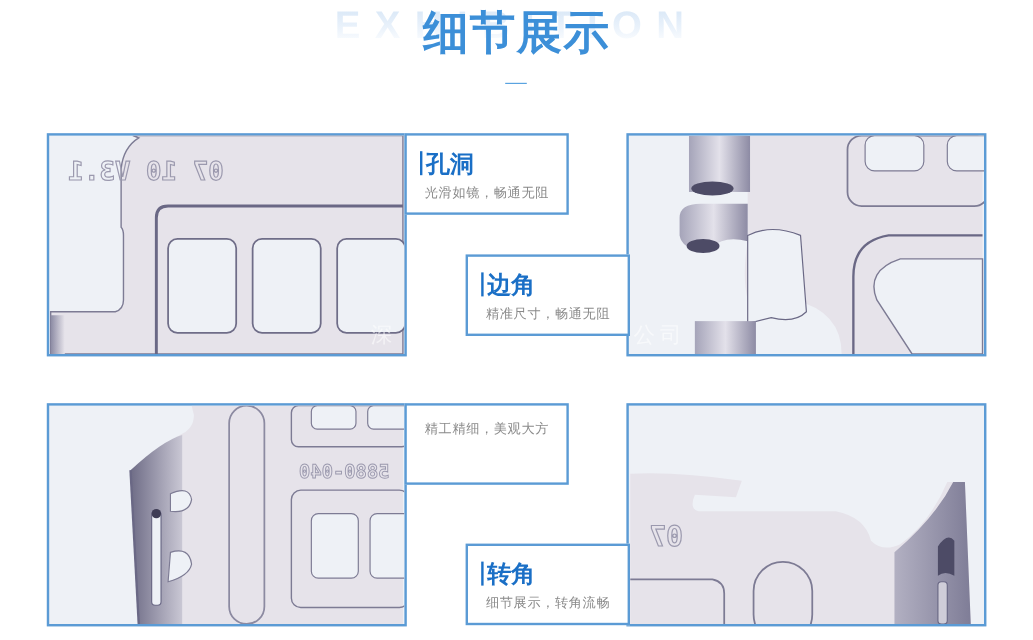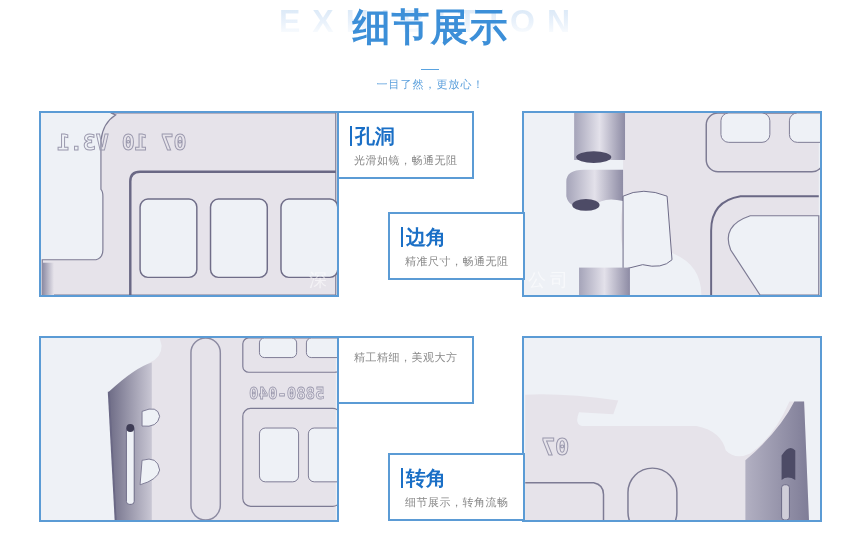--- a/index.html
+++ b/index.html
@@ -52,21 +52,20 @@
       letter-spacing: 4px; line-height: 20px;
     }
   </style>
 </head>
 <body>
 
 <div class="header">
   <div class="bg-word">EXHIBITION</div>
   <div class="title">细节展示</div>
   <div class="title-rule"></div>
-  <div class="subtitle">一目了然，更放心！</div>
 </div>
 
 <div class="panel" id="p1">
   <svg viewBox="0 0 300 186">
     <defs>
       <linearGradient id="edgeL" x1="0" x2="1">
           <stop offset="0" stop-color="#8b8aa3"></stop>
           <stop offset="1" stop-color="#e6e3ea"></stop>
         </linearGradient>
     </defs>

